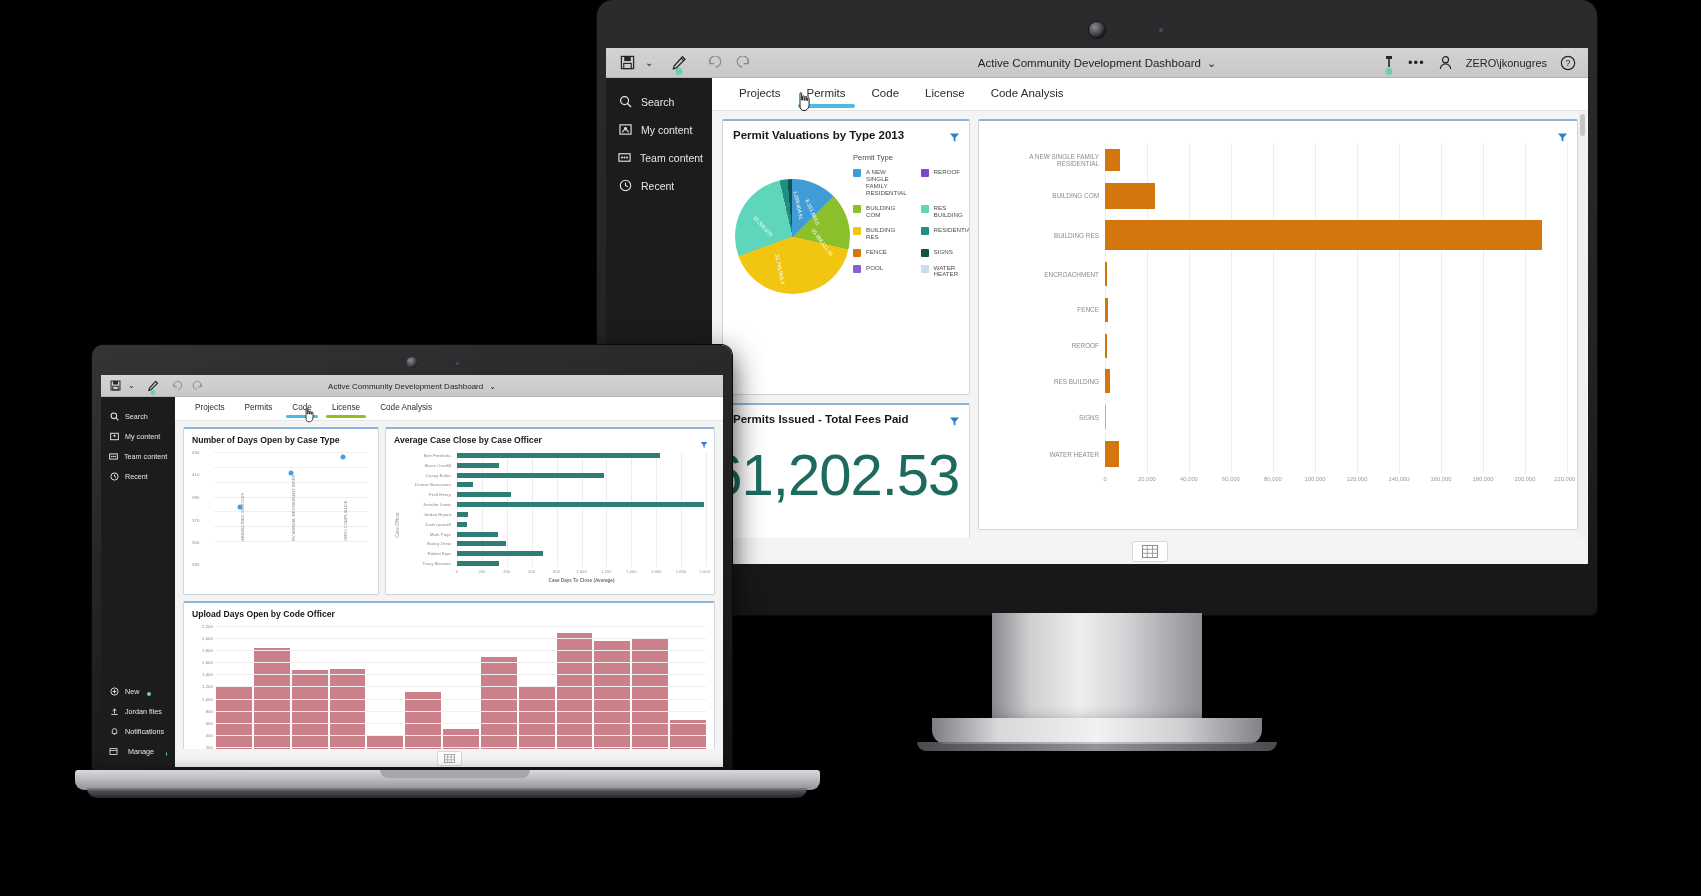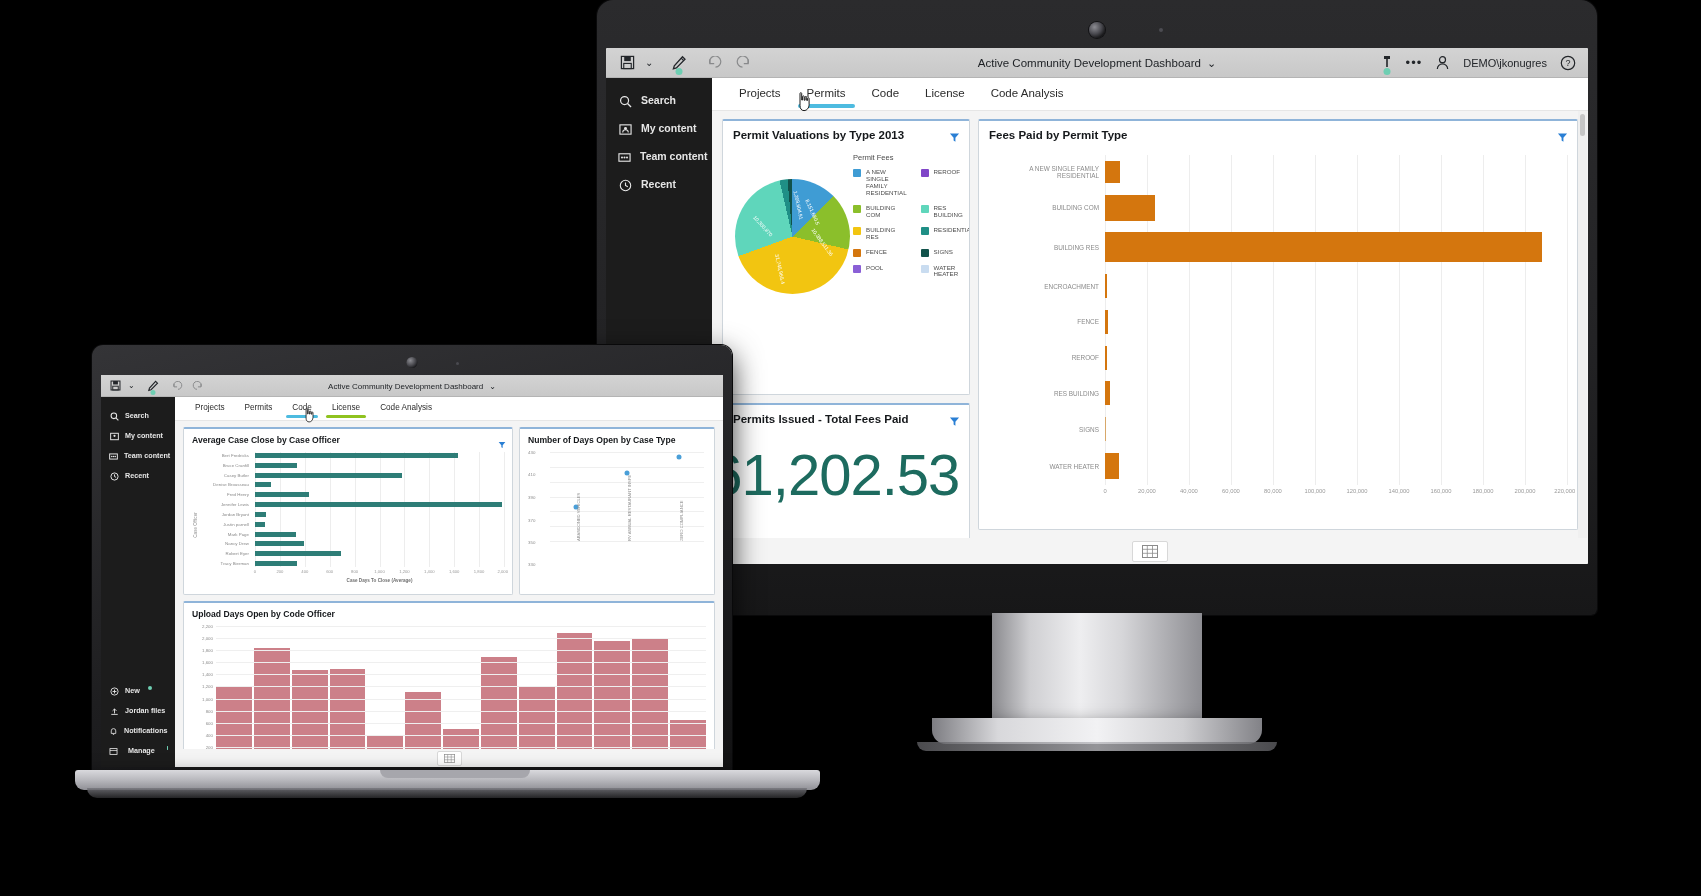--- a/index.html
+++ b/index.html
@@ -67,22 +67,22 @@
             width:7px;height:7px;border-radius:50%; background:#6eceb2; }
   .tb-center { position:absolute; left:50%; top:50%; transform:translate(-50%,-50%);
                display:flex; align-items:center; gap:6px; color:#1c1f23; white-space:nowrap; }
   .tb-right { margin-left:auto; display:flex; align-items:center; gap:13px; padding-right:12px;
               color:#23262a; }
   .dim { opacity:.4; }
 
   .body { display:flex; height:calc(100% - var(--tb,30px)); }
   .railn { background:#1c1c1c; color:#e6e6e6; flex:0 0 auto; display:flex;
            flex-direction:column; justify-content:space-between; padding-top:9px; }
-  .rail-item { display:flex; align-items:flex-start; gap:9px; padding:7px 12px; position:relative;
-               white-space:nowrap;font-weight:bold; }
+  .rail-item { display:flex; align-items:flex-end; gap:9px; padding:7px 12px; position:relative;
+               white-space:nowrap; }
   .rail-item .gdot { width:5px;height:5px;border-radius:50%;background:#6eceb2; margin-left:2px; }
   .rail-ic { width:14px;height:14px; display:inline-flex; align-items:center; justify-content:center; }
 
   .content { flex:1; background:#f4f4f4; display:flex; flex-direction:column; min-width:0; }
   .tabs { display:flex; gap:0; background:#fff; padding:0 14px; border-bottom:1px solid #e6e6e6;
           position:relative; flex:0 0 auto; }
   .tab { position:relative; padding:9px 13px 11px; color:#2b2b2b; white-space:nowrap; }
   .tab .ul { position:absolute; left:4px; right:4px; bottom:2px; height:4px; border-radius:2px; }
   .cursor-hand { position:absolute; pointer-events:none; }
 
@@ -189,21 +189,21 @@
                 </svg>
               <i class="tb-dot"></i>
             </span>
             <span class="tb-ico" style="font-size:13px;letter-spacing:1px">•••</span>
             <span class="tb-ico">
               <svg width="15" height="15" viewBox="0 0 16 16">
                   <circle cx="8" cy="5" r="3.2" fill="none" stroke="#23262a" stroke-width="1.3"></circle>
                   <path d="M2.5 15 A5.5 5.5 0 0 1 13.5 15" fill="none" stroke="#23262a" stroke-width="1.3"></path>
                 </svg>
             </span>
-            <span style="font-size:11px;color:#23262a">DEMO\jkonugres</span>
+            <span style="font-size:11px;color:#23262a">ZERO\jkonugres</span>
             <span class="tb-ico">
               <svg width="16" height="16" viewBox="0 0 16 16">
                   <circle cx="8" cy="8" r="6.7" fill="none" stroke="#23262a" stroke-width="1.2"></circle>
                   <text x="8" y="11.4" font-size="9" text-anchor="middle" fill="#23262a" font-family="Liberation Sans">?</text>
                 </svg>
             </span>
           </div>
         </div>
 
         <div class="body">
@@ -296,21 +296,21 @@
                           #11524b 355deg 360deg);">
                         <div class="pie-lbl" style="left:56%;top:26%;transform:rotate(66deg);font-size:5.2px">8,151,680.5</div>
                         <div class="pie-lbl" style="left:62%;top:52%;transform:rotate(54deg);font-size:5.2px">10,388,511.36</div>
                         <div class="pie-lbl" style="left:26%;top:76%;transform:rotate(78deg);font-size:5.2px">31,745,965.4</div>
                         <div class="pie-lbl" style="left:13%;top:38%;transform:rotate(48deg);font-size:5.2px">10,300,870</div>
                         <div class="pie-lbl" style="left:43%;top:20%;transform:rotate(78deg);font-size:5px">1,209,604.91</div>
                       </div>
                     </div>
 
                     <div style="flex:1;min-width:0">
-                      <div class="legend-title" style="font-size:7.5px;margin-bottom:7px">Permit Fees</div>
+                      <div class="legend-title" style="font-size:7.5px;margin-bottom:7px">Permit Type</div>
                       <div class="lgrid" style="font-size:6.2px">
                         <div class="lg-item">
                             <i class="sw" style="width:8px;height:8px;background:#3f9cd4"></i>
                             <span class="lg-tx">A NEW SINGLE FAMILY RESIDENTIAL</span>
                           </div>
                         <div class="lg-item">
                             <i class="sw" style="width:8px;height:8px;background:#8046c8"></i>
                             <span class="lg-tx">REROOF</span>
                           </div>
                         <div class="lg-item">
@@ -355,21 +355,20 @@
                   <span class="funnel">
                     <svg width="11" height="11" viewBox="0 0 12 12">
                         <path d="M1 1.5 L11 1.5 L7 6.2 L7 10.5 L5 9.2 L5 6.2 Z" fill="#2a7fd4"></path>
                       </svg>
                   </span>
                   <div class="kpi" style="font-size:58px;margin-top:16px;margin-left:-54px">261,202.53</div>
                 </div>
               </div>
 
               <div class="widget" style="flex:1;min-width:0;margin-bottom:34px">
-                <div class="w-title" style="font-size:11.5px">Fees Paid by Permit Type</div>
                 <span class="funnel">
                   <svg width="11" height="11" viewBox="0 0 12 12">
                       <path d="M1 1.5 L11 1.5 L7 6.2 L7 10.5 L5 9.2 L5 6.2 Z" fill="#2a7fd4"></path>
                     </svg>
                 </span>
 
                 <div style="position:relative;margin-top:14px;height:calc(100% - 46px);display:flex;flex-direction:column">
                   <div style="flex:1;display:flex;flex-direction:column;justify-content:space-around;position:relative">
                     <div class="vgrid" style="left:116px">
                       <i style="left:0%"></i>
@@ -628,20 +627,52 @@
               <div class="tab" style="padding:6px 10px 8px"><span>Code Analysis</span></div>
               <svg class="cursor-hand" style="left:128px;top:10px" width="13" height="16" viewBox="0 0 17 21">
                 <path d="M4 2.5 C4 1.4 5.7 1.4 5.7 2.5 L5.7 9 L6.6 9 L6.6 5.6 C6.6 4.6 8.2 4.6 8.2 5.6 L8.2 9.2 L9.1 9.2 L9.1 6.2 C9.1 5.2 10.7 5.2 10.7 6.2 L10.7 9.4 L11.6 9.4 L11.6 7.4 C11.6 6.5 13.1 6.5 13.1 7.4 L13.1 13.5 C13.1 17 10.8 19.6 8 19.6 C5.3 19.6 4 17.4 4 14.6 Z" fill="#fff" stroke="#1a1a1a" stroke-width="1.1"></path>
               </svg>
             </div>
 
             <div class="canvas" style="padding:6px 8px 0 8px;flex-direction:column;gap:6px">
 
               <div style="display:flex;gap:6px;flex:0 0 168px;min-height:0">
 
+                <div class="widget" style="flex:0 0 196px;min-width:0;padding:6px 8px">
+                  <div class="w-title" style="font-size:8.6px">Number of Days Open by Case Type</div>
+                  <div style="position:relative;height:calc(100% - 18px);margin-top:7px">
+                    <div class="hgrid" style="position:absolute;left:22px;right:2px;top:0;bottom:46px">
+                      <i style="top:0%"></i>
+                        <i style="top:16.6%"></i>
+                        <i style="top:33.3%"></i>
+                        <i style="top:50%"></i>
+                        <i style="top:66.6%"></i>
+                        <i style="top:83.3%"></i>
+                        <i style="top:99.8%"></i>
+                    </div>
+                    <span class="ylab" style="left:0;top:0%;font-size:4.4px;right:auto">430</span>
+                    <span class="ylab" style="left:0;top:16.6%;font-size:4.4px;right:auto">410</span>
+                    <span class="ylab" style="left:0;top:33.3%;font-size:4.4px;right:auto">390</span>
+                    <span class="ylab" style="left:0;top:50%;font-size:4.4px;right:auto">370</span>
+                    <span class="ylab" style="left:0;top:66.6%;font-size:4.4px;right:auto">350</span>
+                    <span class="ylab" style="left:0;top:83.3%;font-size:4.4px;right:auto">330</span>
+
+                    <div style="position:absolute;left:22px;right:2px;top:0;bottom:46px">
+                      <span class="dot" style="left:17%;top:62%"></span>
+                      <span class="dot" style="left:50%;top:24%"></span>
+                      <span class="dot" style="left:84%;top:6%"></span>
+                    </div>
+                    <div style="position:absolute;left:22px;right:2px;bottom:0;height:46px">
+                      <span style="position:absolute;left:17%;top:0;transform:rotate(-90deg);transform-origin:left top;font-size:4.2px;color:#8d8d8d;white-space:nowrap">ABANDONED VEHICLES</span>
+                      <span style="position:absolute;left:50%;top:0;transform:rotate(-90deg);transform-origin:left top;font-size:4.2px;color:#8d8d8d;white-space:nowrap">RV ANNUAL RESTAURANT INSPE</span>
+                      <span style="position:absolute;left:84%;top:0;transform:rotate(-90deg);transform-origin:left top;font-size:4.2px;color:#8d8d8d;white-space:nowrap">ZERO COMPLIANCE</span>
+                    </div>
+                  </div>
+                </div>
+
                 <div class="widget" style="flex:1;min-width:0;padding:6px 8px">
                   <div class="w-title" style="font-size:8.6px">Average Case Close by Case Officer</div>
                   <span class="funnel" style="right:6px;top:6px">
                     <svg width="8" height="8" viewBox="0 0 12 12">
                         <path d="M1 1.5 L11 1.5 L7 6.2 L7 10.5 L5 9.2 L5 6.2 Z" fill="#2a7fd4"></path>
                       </svg>
                   </span>
 
                   <div style="position:relative;margin-top:7px;height:calc(100% - 22px);display:flex">
                     <div style="flex:0 0 11px;position:relative">
@@ -742,52 +773,20 @@
                         <span class="xt" style="left:30%;top:2px">600</span>
                         <span class="xt" style="left:40%;top:2px">800</span>
                         <span class="xt" style="left:50%;top:2px">1,000</span>
                         <span class="xt" style="left:60%;top:2px">1,200</span>
                         <span class="xt" style="left:70%;top:2px">1,400</span>
                         <span class="xt" style="left:80%;top:2px">1,600</span>
                         <span class="xt" style="left:90%;top:2px">1,800</span>
                         <span class="xt" style="left:99.5%;top:2px">2,000</span>
                       </div>
                       <div style="text-align:center;font-size:4.6px;color:#6f6f6f;font-weight:bold;margin-left:52px;margin-top:1px">Case Days To Close (Average)</div>
-                    </div>
-                  </div>
-                </div>
-
-                <div class="widget" style="flex:0 0 196px;min-width:0;padding:6px 8px">
-                  <div class="w-title" style="font-size:8.6px">Number of Days Open by Case Type</div>
-                  <div style="position:relative;height:calc(100% - 18px);margin-top:7px">
-                    <div class="hgrid" style="position:absolute;left:22px;right:2px;top:0;bottom:46px">
-                      <i style="top:0%"></i>
-                        <i style="top:16.6%"></i>
-                        <i style="top:33.3%"></i>
-                        <i style="top:50%"></i>
-                        <i style="top:66.6%"></i>
-                        <i style="top:83.3%"></i>
-                        <i style="top:99.8%"></i>
-                    </div>
-                    <span class="ylab" style="left:0;top:0%;font-size:4.4px;right:auto">430</span>
-                    <span class="ylab" style="left:0;top:16.6%;font-size:4.4px;right:auto">410</span>
-                    <span class="ylab" style="left:0;top:33.3%;font-size:4.4px;right:auto">390</span>
-                    <span class="ylab" style="left:0;top:50%;font-size:4.4px;right:auto">370</span>
-                    <span class="ylab" style="left:0;top:66.6%;font-size:4.4px;right:auto">350</span>
-                    <span class="ylab" style="left:0;top:83.3%;font-size:4.4px;right:auto">330</span>
-
-                    <div style="position:absolute;left:22px;right:2px;top:0;bottom:46px">
-                      <span class="dot" style="left:17%;top:62%"></span>
-                      <span class="dot" style="left:50%;top:24%"></span>
-                      <span class="dot" style="left:84%;top:6%"></span>
-                    </div>
-                    <div style="position:absolute;left:22px;right:2px;bottom:0;height:46px">
-                      <span style="position:absolute;left:17%;top:0;transform:rotate(-90deg);transform-origin:left top;font-size:4.2px;color:#8d8d8d;white-space:nowrap">ABANDONED VEHICLES</span>
-                      <span style="position:absolute;left:50%;top:0;transform:rotate(-90deg);transform-origin:left top;font-size:4.2px;color:#8d8d8d;white-space:nowrap">RV ANNUAL RESTAURANT INSPE</span>
-                      <span style="position:absolute;left:84%;top:0;transform:rotate(-90deg);transform-origin:left top;font-size:4.2px;color:#8d8d8d;white-space:nowrap">ZERO COMPLIANCE</span>
                     </div>
                   </div>
                 </div>
               </div>
 
               <div class="widget" style="flex:1;min-width:0;padding:6px 8px">
                 <div class="w-title" style="font-size:8.6px">Upload Days Open by Code Officer</div>
                 <div style="position:relative;height:calc(100% - 18px);margin-top:7px;display:flex">
                   <div style="flex:0 0 24px;position:relative">
                     <span class="ylab" style="top:0%;font-size:4.4px">2,200</span>

